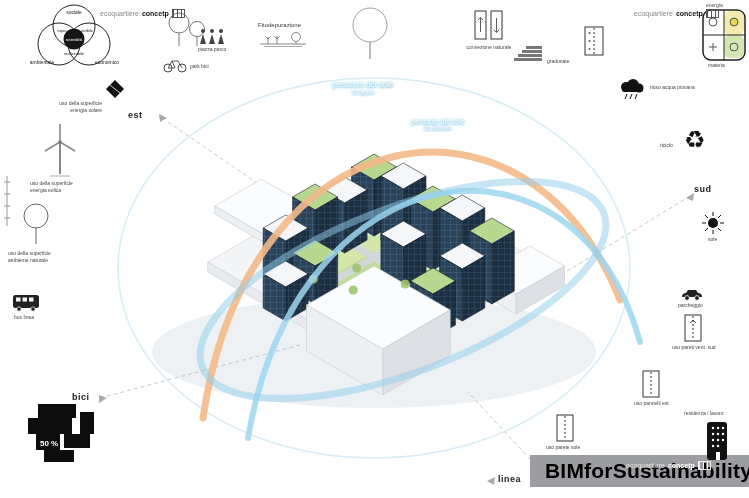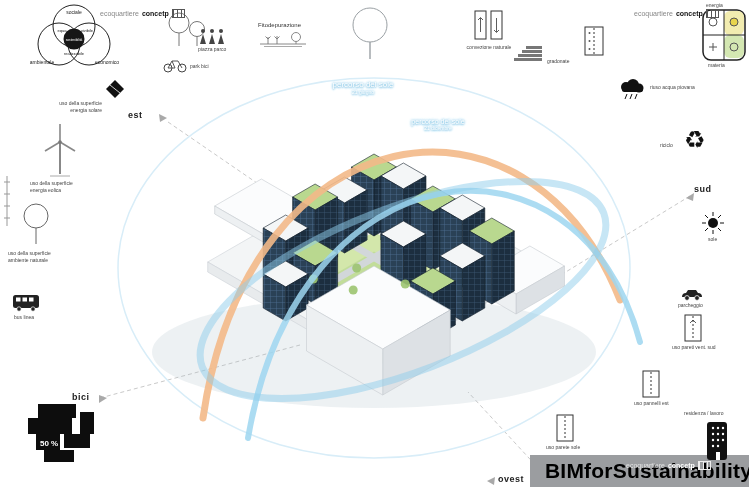--- a/index.html
+++ b/index.html
@@ -412,21 +412,21 @@
   <div class="abs dir" style="left:128px;top:110px">est</div>
   <svg class="abs" style="left:158px;top:113px" width="10" height="10">
     <polygon points="1,1 9,5 2,9" fill="#a9a9a9"></polygon>
   </svg>
 
   <div class="abs dir" style="left:72px;top:392px">bici</div>
   <svg class="abs" style="left:98px;top:394px" width="10" height="10">
     <polygon points="1,1 9,4 1,9" fill="#a9a9a9"></polygon>
   </svg>
 
-  <div class="abs dir" style="left:498px;top:474px;z-index:11">ovest</div>
+  <div class="abs dir" style="left:498px;top:474px;z-index:11">linea</div>
   <svg class="abs" style="left:486px;top:476px;z-index:11" width="10" height="10">
     <polygon points="9,1 1,5 8,9" fill="#a9a9a9"></polygon>
   </svg>
 
   <svg class="abs" style="left:28px;top:404px" width="76" height="62" viewBox="0 0 76 62">
     <g fill="#0d0d0d">
       <rect x="10" y="0" width="38" height="14"></rect>
       <rect x="0" y="14" width="28" height="16"></rect>
       <rect x="28" y="14" width="16" height="16"></rect>
       <rect x="52" y="8" width="14" height="22"></rect>

